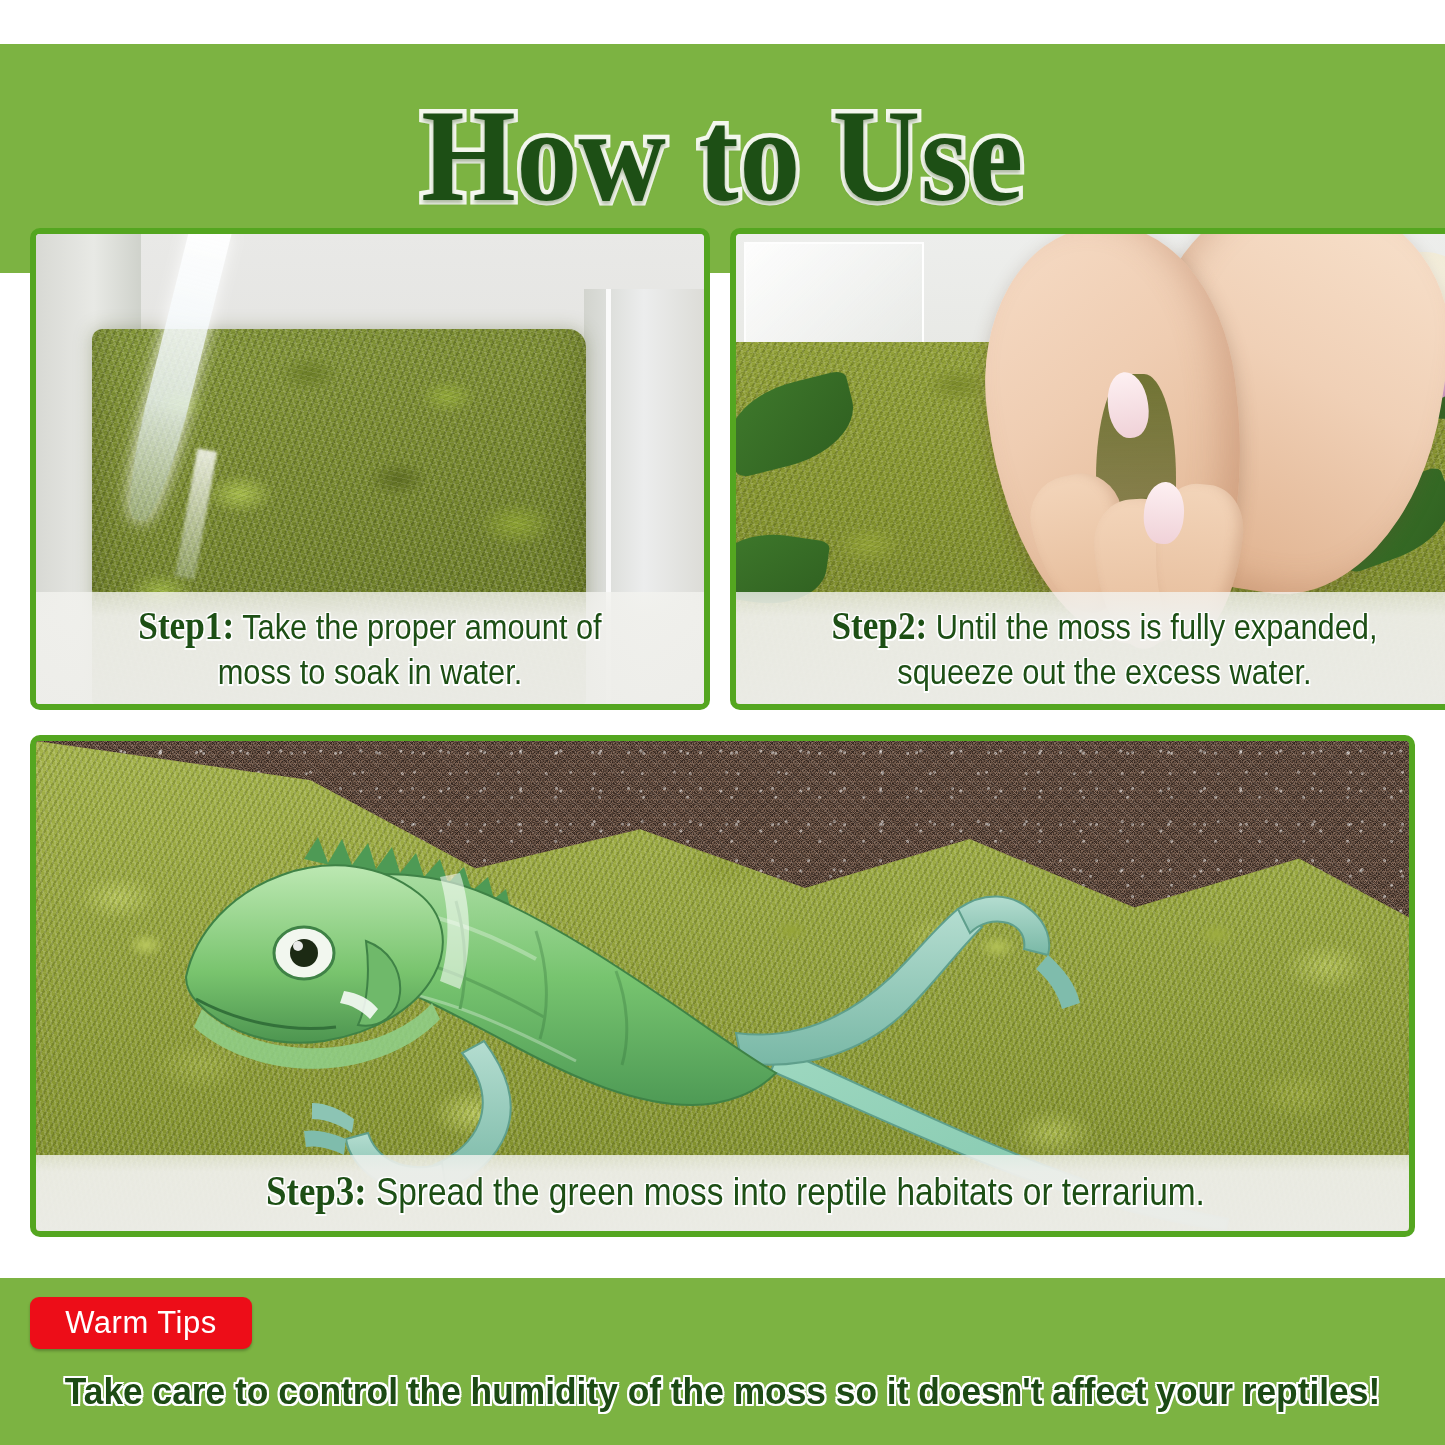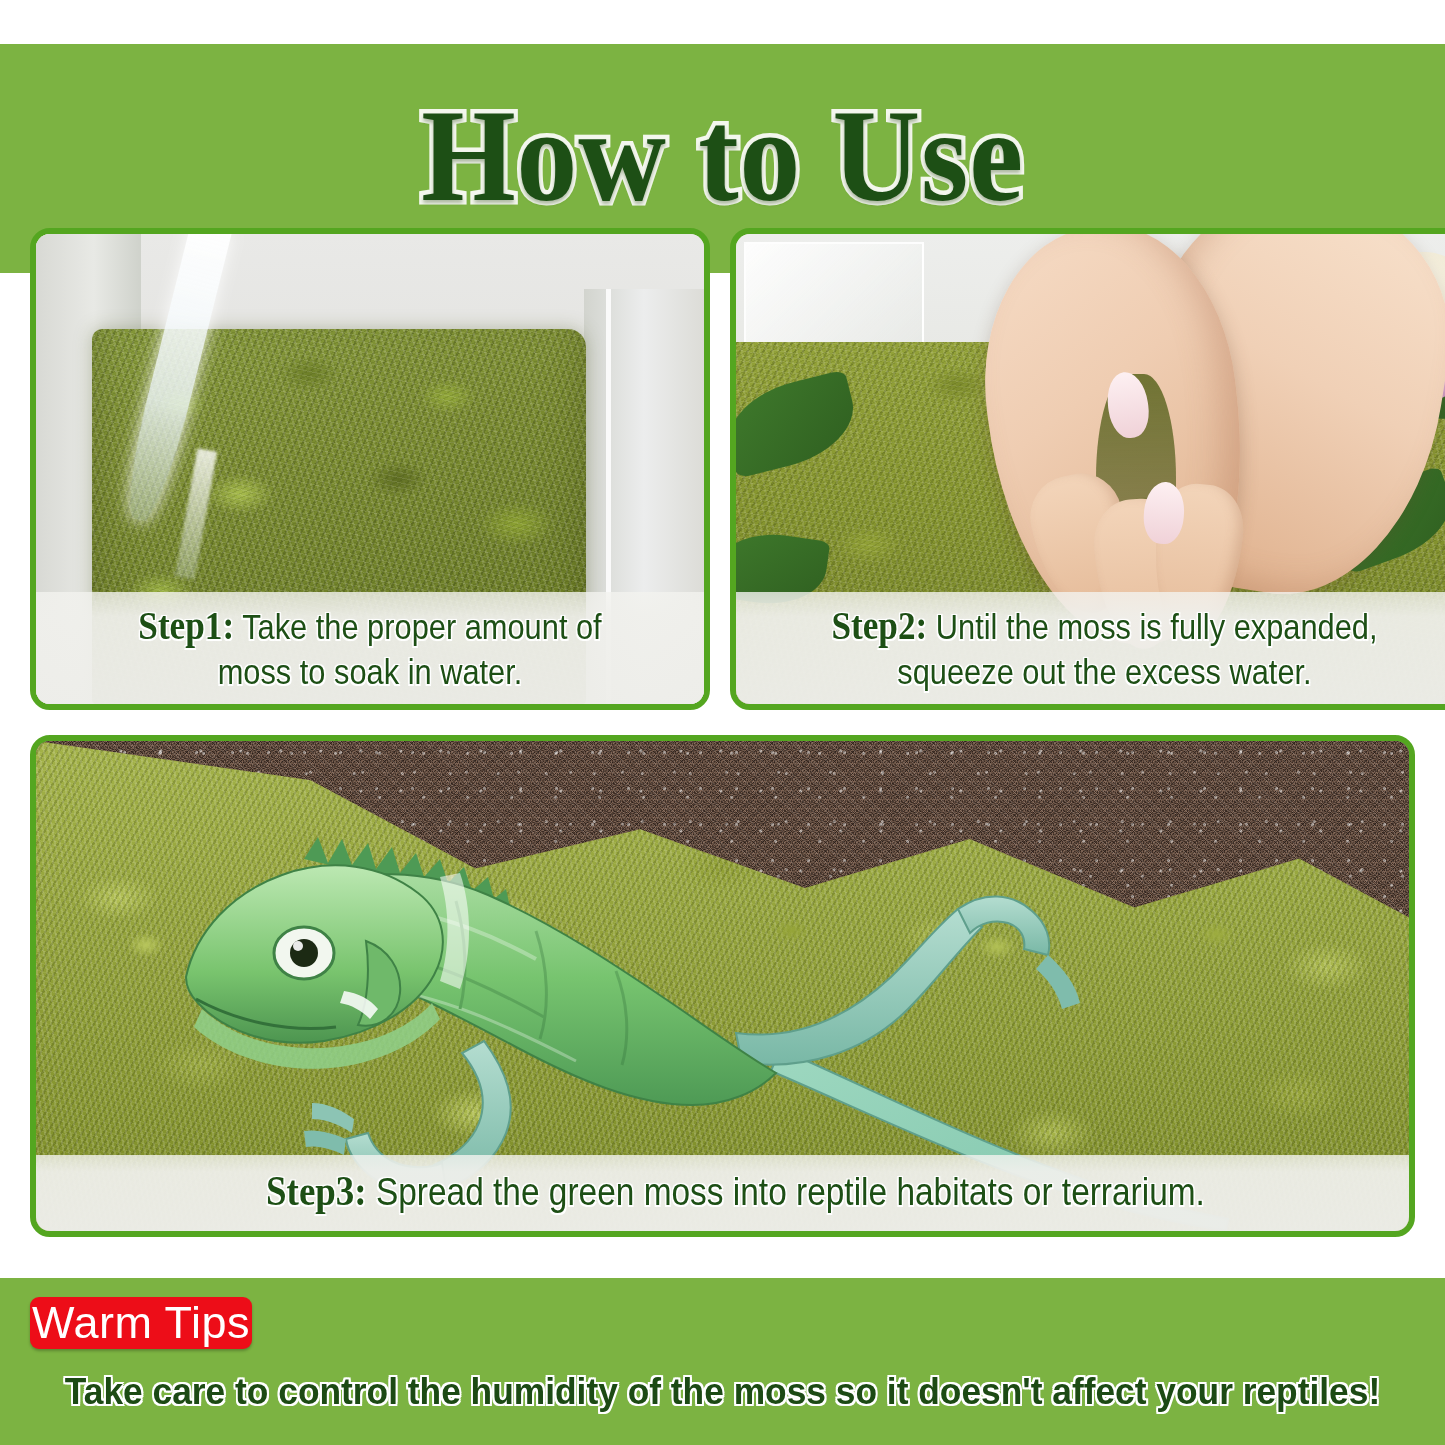--- a/index.html
+++ b/index.html
@@ -29,21 +29,21 @@
     paint-order: stroke fill;
     text-shadow: 0 3px 4px rgba(40,70,20,0.35);
     transform:scaleX(0.92);
     margin-top:-6px;
   }
 
   
   .panel{
     position:absolute;
     border:6px solid #54a620;
-    border-radius:20px;
+    border-radius:10px;
     overflow:hidden;
     background:#dfe3d6;
   }
   .panel-1{ left:30px;  top:228px; width:680px; height:482px; }
   .panel-2{ left:730px; top:228px; width:749px; height:482px; }
   .panel-3{ left:30px;  top:735px; width:1385px; height:502px; }
 
   .photo{ position:absolute; inset:0; overflow:hidden; }
 
   
@@ -288,21 +288,21 @@
     position:absolute; left:0; top:1278px; width:1445px; height:167px;
     background:#7cb342;
   }
   .warm-badge{
     position:absolute; left:30px; top:19px;
     width:222px; height:52px;
     background:#ed0d18;
     border-radius:9px;
     display:flex; align-items:center; justify-content:center;
     color:#ffffff;
-    font-size:45px;
+    font-size:31px;
     font-weight:500;
     letter-spacing:0.5px;
     box-shadow:0 2px 3px rgba(0,0,0,0.25);
   }
   .tip-text{
     position:absolute; left:0; right:0; top:93px;
     text-align:center;
     font-size:37px;
     font-weight:bold;
     color:#1c4a14;

